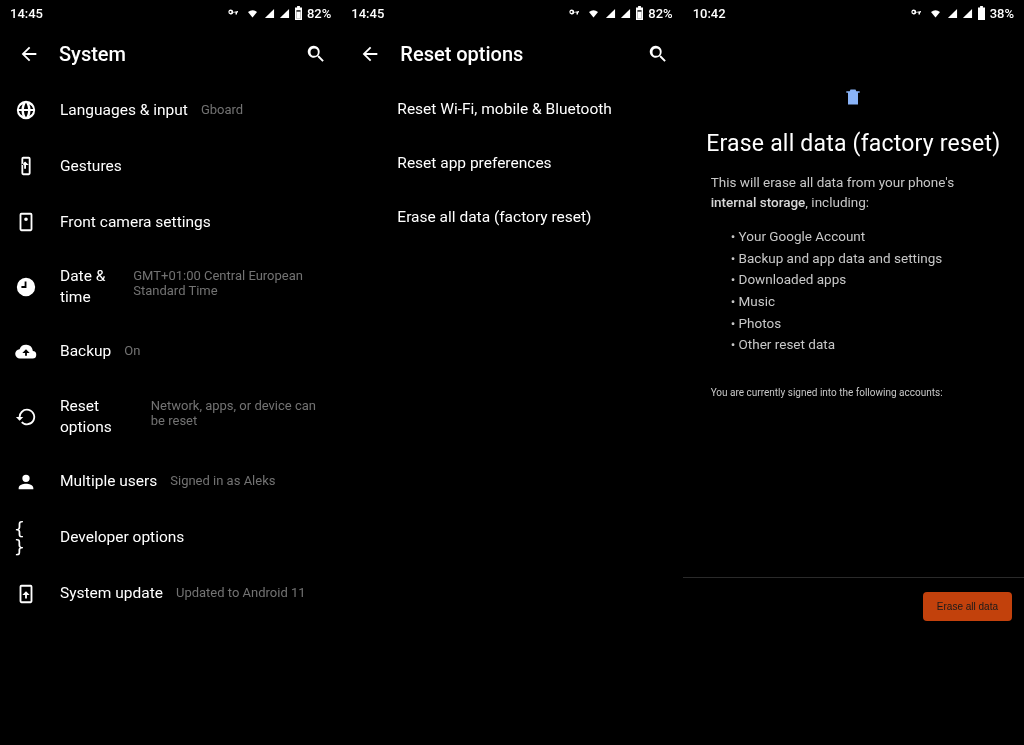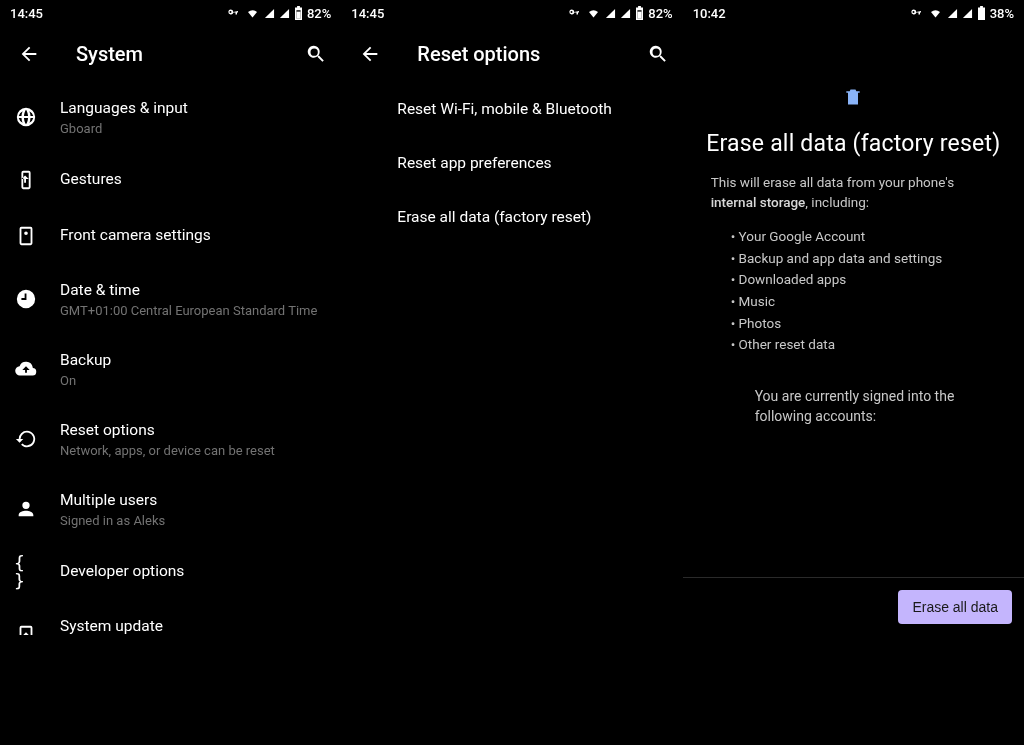--- a/index.html
+++ b/index.html
@@ -40,21 +40,21 @@
     align-items: center;
     gap: 4px;
   }
   .status-ico { display:inline-flex; align-items:center; }
   .status-ico svg { fill:#fff; }
   .appbar {
     height: 56px;
     display: flex;
     align-items: center;
     padding: 0 10px 0 14px;
-    gap: 32px;
+    gap: 15px;
   }
   .appbar .spacer { flex:1; }
   .appbar-title {
     font-size: 20px;
     font-weight: 500;
     color: #fff;
   }
   .icon-btn {
     width: 30px; height: 30px;
     display:flex; align-items:center; justify-content:center;
@@ -71,21 +71,21 @@
     gap: 22px;
     min-height: 56px;
   }
   .list-item.tall { padding-top:16px; padding-bottom:16px; }
   .li-icon {
     width: 24px; height:24px;
     display:flex; align-items:center; justify-content:center;
     flex-shrink:0;
   }
   .li-icon svg { fill:#fff; width:22px; height:22px; }
-  .li-text { display:flex; flex-direction:column; }
+  .li-text { display:flex; flex-direction:row;gap:13px; }
   .li-title { font-size:15.5px; font-weight:400; color:#fff; line-height:1.35; }
   .li-sub { font-size:13px; color:#737373; margin-top:2px; }
   .plain-item {
     padding: 18px 16px;
     font-size: 15.5px;
     color:#fff;
   }
   
   .erase-screen {
     flex:1;
@@ -117,41 +117,40 @@
   .erase-list {
     margin-top: 14px;
     font-size: 13.5px;
     color:#c8c8c8;
     line-height:1.6;
     padding: 0 8px;
     margin-left: 20px;
   }
   .erase-accounts {
     margin-top: 30px;
-    font-size: 14px;
+    font-size: 10px;
     color:#c8c8c8;
     padding:0 8px;
     line-height:1.45;
-    margin-left:44px;
   }
   .footer-bar {
     position:absolute;
     bottom:0; left:0; right:0;
     height:58px;
     border-top:1px solid #2a2a2a;
     display:flex;
     align-items:center;
     justify-content:flex-end;
     padding: 0 12px;
     background:#000;
   }
   .primary-btn {
-    background:#c4b5fd;
+    background:#c2410c;
     color:#1a1a1a;
-    font-size:14px;
+    font-size:10px;
     font-weight:500;
     border:none;
     border-radius:4px;
     padding:9px 14px;
   }
 </style>
 </head>
 <body>
 
 <div class="container">

